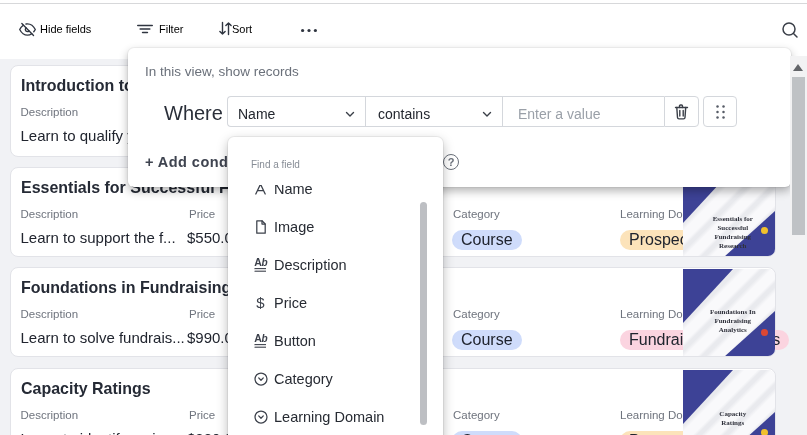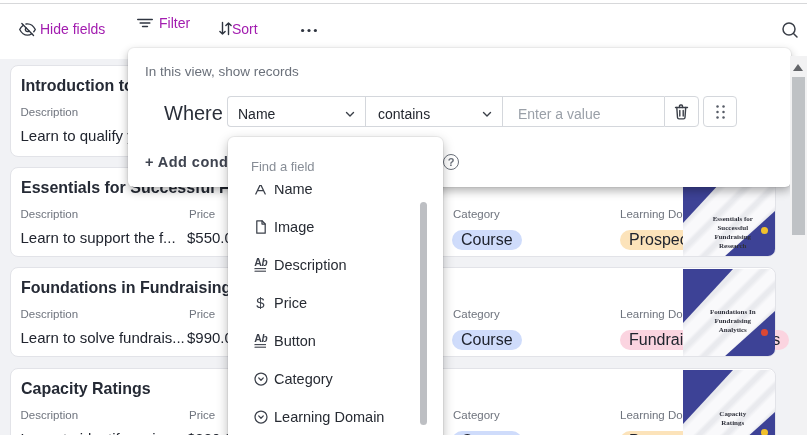--- a/index.html
+++ b/index.html
@@ -3,21 +3,21 @@
 <meta charset="utf-8">
 <style>
   html,body{margin:0;padding:0;}
   .stage{position:relative;width:807px;height:435px;overflow:hidden;
     font-family:"Liberation Sans",sans-serif;background:#f1f2f5;}
   .abs{position:absolute;}
 
   
   .toolbar{left:0;top:0;width:807px;height:56px;background:#fff;border-top:3px solid #fff;}
   .topline{left:0;top:3px;width:807px;height:1px;background:#d7d8da;}
-  .tbtn{display:flex;align-items:flex-start;gap:6px;color:#a21caf;font-size:14px;}
+  .tbtn{display:flex;align-items:center;gap:6px;color:#000000;font-size:11px;}
   .tbtn svg{display:block;}
 
   
   .card{left:10px;width:766px;background:#fff;border:1px solid #e2e3e8;border-radius:8px;box-sizing:border-box;}
   .card .title{position:absolute;left:9.5px;top:10px;font-size:17px;font-weight:bold;color:#252a35;white-space:nowrap;transform:scaleX(0.94);transform-origin:0 0;}
   .card .lbl{position:absolute;top:40px;font-size:11.5px;color:#6f747e;white-space:nowrap;}
   .card .val{position:absolute;top:61px;font-size:15px;color:#21252f;white-space:nowrap;}
   .pill{position:absolute;top:62px;height:19.5px;border-radius:10px;padding:0 9px;
     font-size:16px;color:#20242e;display:flex;align-items:center;white-space:nowrap;}
 
@@ -43,21 +43,21 @@
   .seg.last{border-right:1px solid #d4d7dc;border-radius:0 4px 4px 0;}
   .dragbox{left:575px;top:48px;width:34px;height:31px;border:1px solid #d4d7dc;border-radius:4px;box-sizing:border-box;
      display:flex;align-items:center;justify-content:center;}
   .addcond{left:17px;top:105.5px;font-size:14.5px;font-weight:bold;color:#3f4450;letter-spacing:0.45px;}
   .qmark{left:315px;top:106px;width:16px;height:16px;border-radius:50%;border:1.4px solid #6a707a;box-sizing:border-box;
      display:flex;align-items:center;justify-content:center;font-size:11px;color:#6a707a;font-weight:bold;}
 
   
   .dropdown{left:228px;top:137px;width:215px;height:320px;background:#fff;border-radius:6px;
      box-shadow:0 0 0 1px rgba(0,0,0,0.05), 0 4px 12px rgba(0,0,0,0.28);}
-  .findfield{position:absolute;left:23px;top:22px;font-size:13px;color:#878d96;}
+  .findfield{position:absolute;left:23px;top:22px;font-size:10px;color:#878d96;}
   .ditems{position:absolute;left:0;top:48px;right:0;bottom:0;overflow:hidden;}
   .ditem{height:38px;display:flex;align-items:center;padding-left:26px;gap:6px;font-size:14.5px;color:#272b33;}
   .ditem svg{display:block;flex:none;}
   .dscroll{position:absolute;left:192px;top:65px;width:7px;height:223px;border-radius:4px;background:#bdbfc3;}
 
   
   .sbar{left:790px;top:56px;width:17px;height:379px;background:#f2f2f3;}
   .sarrow{position:absolute;left:3px;top:8px;width:0;height:0;
      border-left:5.5px solid transparent;border-right:5.5px solid transparent;border-bottom:7px solid #636569;}
   .sthumb{position:absolute;left:2px;top:21px;width:13px;height:158px;background:#bfc2c5;}
@@ -137,21 +137,21 @@
 
   <div class="toolbar abs"></div>
   <div class="topline abs"></div>
   <div class="tbtn abs" style="left:19px;top:20.5px;gap:4px;">
     <svg width="17" height="17" viewBox="0 0 24 24" fill="none" stroke="#2f3540" stroke-width="1.9" stroke-linecap="round" stroke-linejoin="round">
       <path d="M17.94 17.94A10.07 10.07 0 0 1 12 20c-7 0-11-8-11-8a18.45 18.45 0 0 1 5.06-5.94M9.9 4.24A9.12 9.12 0 0 1 12 4c7 0 11 8 11 8a18.5 18.5 0 0 1-2.16 3.19m-6.72-1.07a3 3 0 1 1-4.24-4.24"></path>
       <line x1="4" y1="3.5" x2="20.5" y2="20.5"></line>
     </svg>
     <span>Hide fields</span>
   </div>
-  <div class="tbtn abs" style="left:137px;top:15px;gap:6px;">
+  <div class="tbtn abs" style="left:137px;top:21px;gap:6px;">
     <svg width="16" height="16" viewBox="0 0 16 16" fill="none" stroke="#2f3540" stroke-width="1.6" stroke-linecap="round">
       <line x1="0.8" y1="4.5" x2="15.2" y2="4.5"></line>
         <line x1="3.2" y1="8" x2="12.8" y2="8"></line>
         <line x1="5.6" y1="11.5" x2="10.4" y2="11.5"></line>
     </svg>
     <span>Filter</span>
   </div>
   <div class="tbtn abs" style="left:219px;top:21px;gap:0;">
     <svg width="13" height="15" viewBox="0 0 13 15" fill="none" stroke="#2f3540" stroke-width="1.4" stroke-linecap="round" stroke-linejoin="round">
       <path d="M3.5 1.5v11.5M3.5 13l-2.6-2.6M3.5 13l2.6-2.6"></path>

